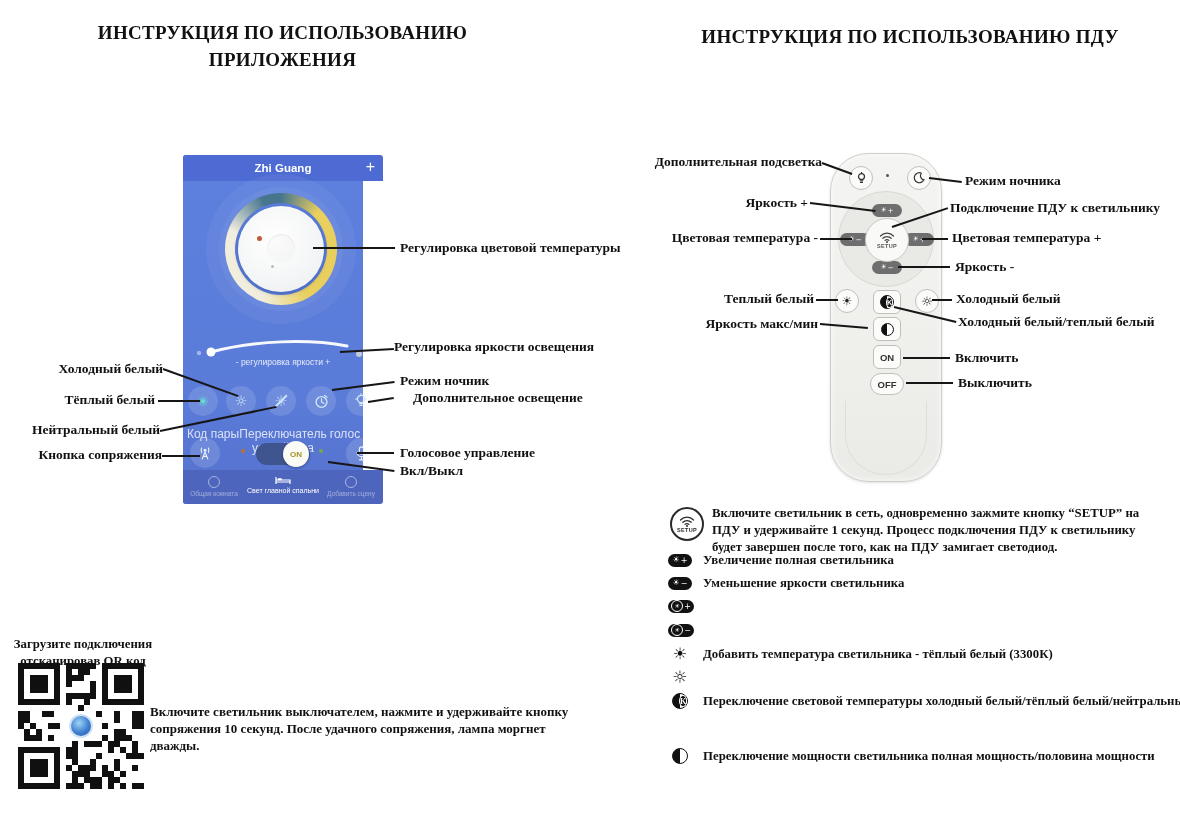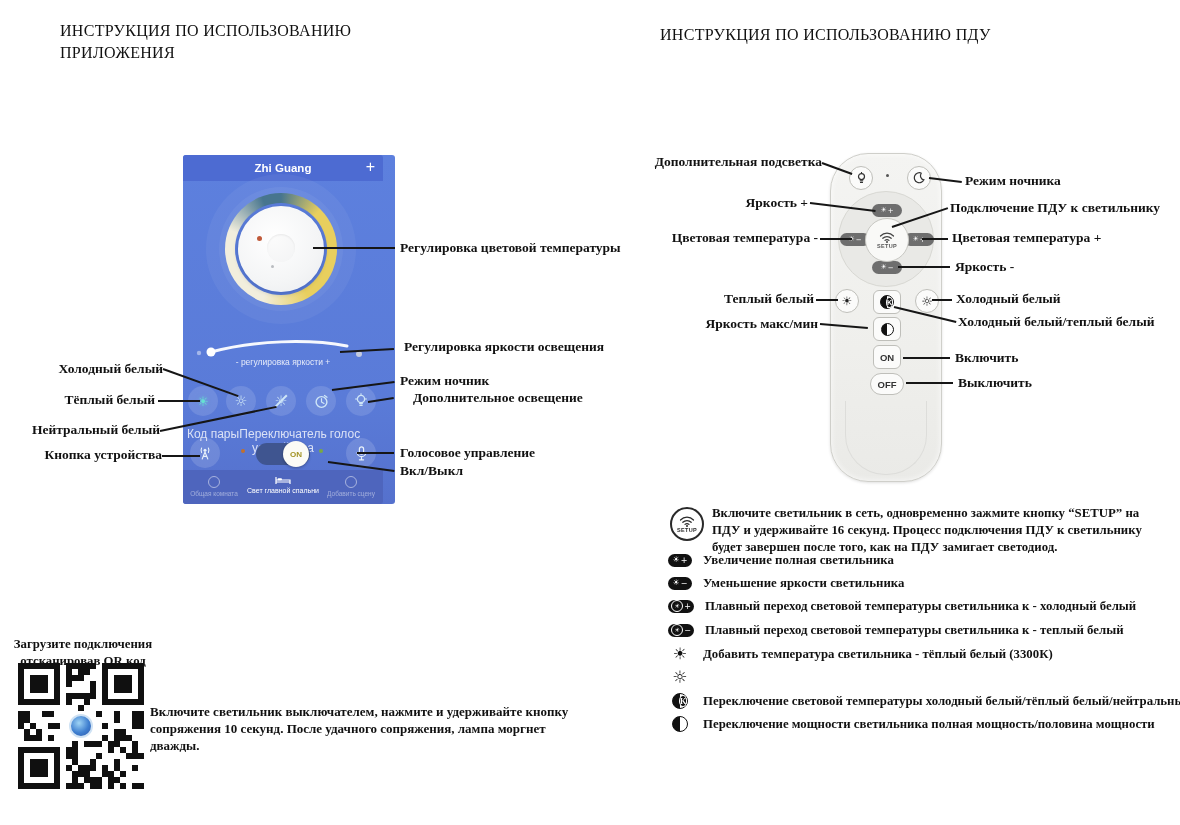--- a/index.html
+++ b/index.html
@@ -1,24 +1,24 @@
 <!DOCTYPE html>
 <html><head>
 <meta charset="utf-8">
 <style>
   html,body{margin:0;padding:0;background:#fff}
   #stage{position:relative;width:1180px;height:825px;background:#ffffff;
          font-family:"Liberation Serif",serif;overflow:hidden;color:#111}
   .abs{position:absolute}
-  .title{position:absolute;font-weight:normal;font-size:16px;text-align:left;line-height:1.4;letter-spacing:.3px}
+  .title{position:absolute;font-weight:bold;font-size:19px;text-align:center;line-height:1.4;letter-spacing:.3px}
   .lbl{position:absolute;font-weight:bold;font-size:13.5px;white-space:nowrap}
   .ln{position:absolute;height:2px;background:#161616;transform-origin:0 50%;z-index:6}
   .para{position:absolute;font-weight:bold;font-size:13px;line-height:1.32}
   
-  #app{position:absolute;left:183px;top:155px;width:212px;height:349px;border-radius:3px;
+  #app{position:absolute;left:183px;top:155px;width:180px;height:349px;border-radius:3px;
        background:linear-gradient(180deg,#5d80de 0%,#5a7bd8 70%,#5571cd 100%);z-index:1}
   #app-header{position:absolute;left:0;top:0;width:200px;height:26px;background:#4d6bd2;
        display:flex;align-items:center;justify-content:center;border-radius:3px 3px 0 0}
   #app-header .t{color:#fff;font-family:"Liberation Sans",sans-serif;font-weight:bold;font-size:11.5px}
   #app-plus{position:absolute;right:8px;top:3px;color:#fff;font-size:16px;font-family:"Liberation Sans",sans-serif}
   .glow{position:absolute;border-radius:50%;background:rgba(255,255,255,.05)}
   #ring{position:absolute;left:42px;top:38px;width:112px;height:112px;border-radius:50%;
         background:conic-gradient(#47758e 0deg,#e8cf5e 45deg,#e8cf5e 150deg,#f2eedd 200deg,#f2eedd 290deg,#47758e 340deg,#47758e 360deg)}
   #ring-hole{position:absolute;left:52px;top:48px;width:92px;height:92px;border-radius:50%;background:#5b7dda}
   #dial{position:absolute;left:55px;top:51px;width:86px;height:86px;border-radius:50%;
@@ -176,29 +176,29 @@
         <div>Свет главной спальни</div>
       </div>
       <div class="nav-item nav-dim" style="left:140px;top:6px;width:56px">
         <div class="nav-circ"></div>
         <div>Добавить сцену</div>
       </div>
     </div>
   </div>
 
   <div class="lbl" style="left:400px;top:240px">Регулировка цветовой температуры</div>
-  <div class="lbl" style="left:404px;top:339px">Регулировка яркости освещения</div>
+  <div class="lbl" style="left:394px;top:339px">Регулировка яркости освещения</div>
   <div class="lbl" style="left:400px;top:373px">Режим ночник</div>
   <div class="lbl" style="left:413px;top:390px">Дополнительное освещение</div>
   <div class="lbl" style="left:400px;top:445px">Голосовое управление</div>
   <div class="lbl" style="left:400px;top:463px">Вкл/Выкл</div>
   <div class="lbl" style="right:1017px;top:361px">Холодный белый</div>
   <div class="lbl" style="right:1025px;top:392px">Тёплый белый</div>
   <div class="lbl" style="right:1020px;top:422px">Нейтральный белый</div>
-  <div class="lbl" style="right:1018px;top:447px">Кнопка устройства</div>
+  <div class="lbl" style="right:1018px;top:447px">Кнопка сопряжения</div>
 
   <div class="ln" style="left:313px;top:247px;width:82px"></div>
   <div class="ln" style="left:340px;top:351px;width:54px;transform:rotate(-3.2deg)"></div>
   <div class="ln" style="left:332px;top:389px;width:63px;transform:rotate(-7.4deg)"></div>
   <div class="ln" style="left:368px;top:401px;width:26px;transform:rotate(-8.7deg)"></div>
   <div class="ln" style="left:357px;top:452px;width:37px"></div>
   <div class="ln" style="left:328px;top:461px;width:67px;transform:rotate(7.8deg)"></div>
   <div class="ln" style="left:163px;top:368px;width:80px;transform:rotate(19.8deg)"></div>
   <div class="ln" style="left:158px;top:400px;width:42px"></div>
   <div class="ln" style="left:160px;top:430px;width:119px;transform:rotate(-11.7deg)"></div>
@@ -511,21 +511,21 @@
   <div class="ln" style="left:903px;top:357px;width:47px"></div>
   <div class="ln" style="left:906px;top:382px;width:47px"></div>
 
   <div id="setup-note-icon">
     <svg width="16" height="11" viewBox="0 0 16 11">
       <path d="M1.5 4 a9 9 0 0 1 13 0 M3.8 6.3 a6 6 0 0 1 8.4 0 M6 8.4 a3 3 0 0 1 4 0" stroke="#2a2a2a" stroke-width="1.2" fill="none" stroke-linecap="round"></path>
       <circle cx="8" cy="10" r="1" fill="#2a2a2a"></circle>
     </svg>
     <span class="setup-txt" style="color:#2a2a2a">SETUP</span>
   </div>
-  <div class="para" style="left:712px;top:505px;width:450px;font-size:12.8px">Включите светильник в сеть, одновременно зажмите кнопку “SETUP” на ПДУ и удерживайте 16 секунд. Процесс подключения ПДУ к светильнику будет завершен после того, как на ПДУ замигает светодиод.</div>
+  <div class="para" style="left:712px;top:505px;width:450px;font-size:12.8px">Включите светильник в сеть, одновременно зажмите кнопку “SETUP” на ПДУ и удерживайте 1 секунд. Процесс подключения ПДУ к светильнику будет завершен после того, как на ПДУ замигает светодиод.</div>
 
   <div class="legend-row" style="top:551px">
     <span class="leg-pill">
         <span class="sun">☀</span>
         <span>+</span>
       </span>
     <span class="legend-text">Увеличение полная светильника</span>
   </div>
   <div class="legend-row" style="top:574px">
     <span class="leg-pill">
@@ -534,46 +534,44 @@
       </span>
     <span class="legend-text">Уменьшение яркости светильника</span>
   </div>
   <div class="legend-row" style="top:597px">
     <span class="leg-pill" style="width:26px">
         <span class="leg-ring">
           <span class="sun">☀</span>
         </span>
         <span>+</span>
       </span>
-    <span class="legend-text">Плавный переход световой температуры светильника к - холодный белый</span>
   </div>
   <div class="legend-row" style="top:621px">
     <span class="leg-pill" style="width:26px">
         <span class="leg-ring">
           <span class="sun">☀</span>
         </span>
         <span>−</span>
       </span>
-    <span class="legend-text">Плавный переход световой температуры светильника к - теплый белый</span>
   </div>
   <div class="legend-row" style="top:645px">
     <span class="sun" style="font-size:16px;color:#111;width:24px;text-align:center">☀</span>
     <span class="legend-text">Добавить температура светильника - тёплый белый (3300К)</span>
   </div>
   <div class="legend-row" style="top:668px">
     <span class="sun" style="font-size:17px;color:#111;width:24px;text-align:center">☼</span>
   </div>
   <div class="legend-row" style="top:692px">
     <span style="width:24px;display:flex;justify-content:center">
       <span class="half-circle" style="width:16px;height:16px;display:flex;align-items:center;justify-content:center">
         <span style="font-size:8px;font-weight:bold;color:#fff;background:#111;border:1px solid #fff;border-radius:50%;width:10px;height:10px;display:flex;align-items:center;justify-content:center;margin-left:6px">K</span>
       </span>
     </span>
     <span class="legend-text">Переключение световой температуры холодный белый/тёплый белый/нейтральный белый</span>
   </div>
-  <div class="legend-row" style="top:715px">
+  <div class="legend-row" style="top:747px">
     <span style="width:24px;display:flex;justify-content:center">
       <span class="half-circle" style="width:16px;height:16px"></span>
     </span>
     <span class="legend-text">Переключение мощности светильника полная мощность/половина мощности</span>
   </div>
 
 </div>
 
 </body></html>

